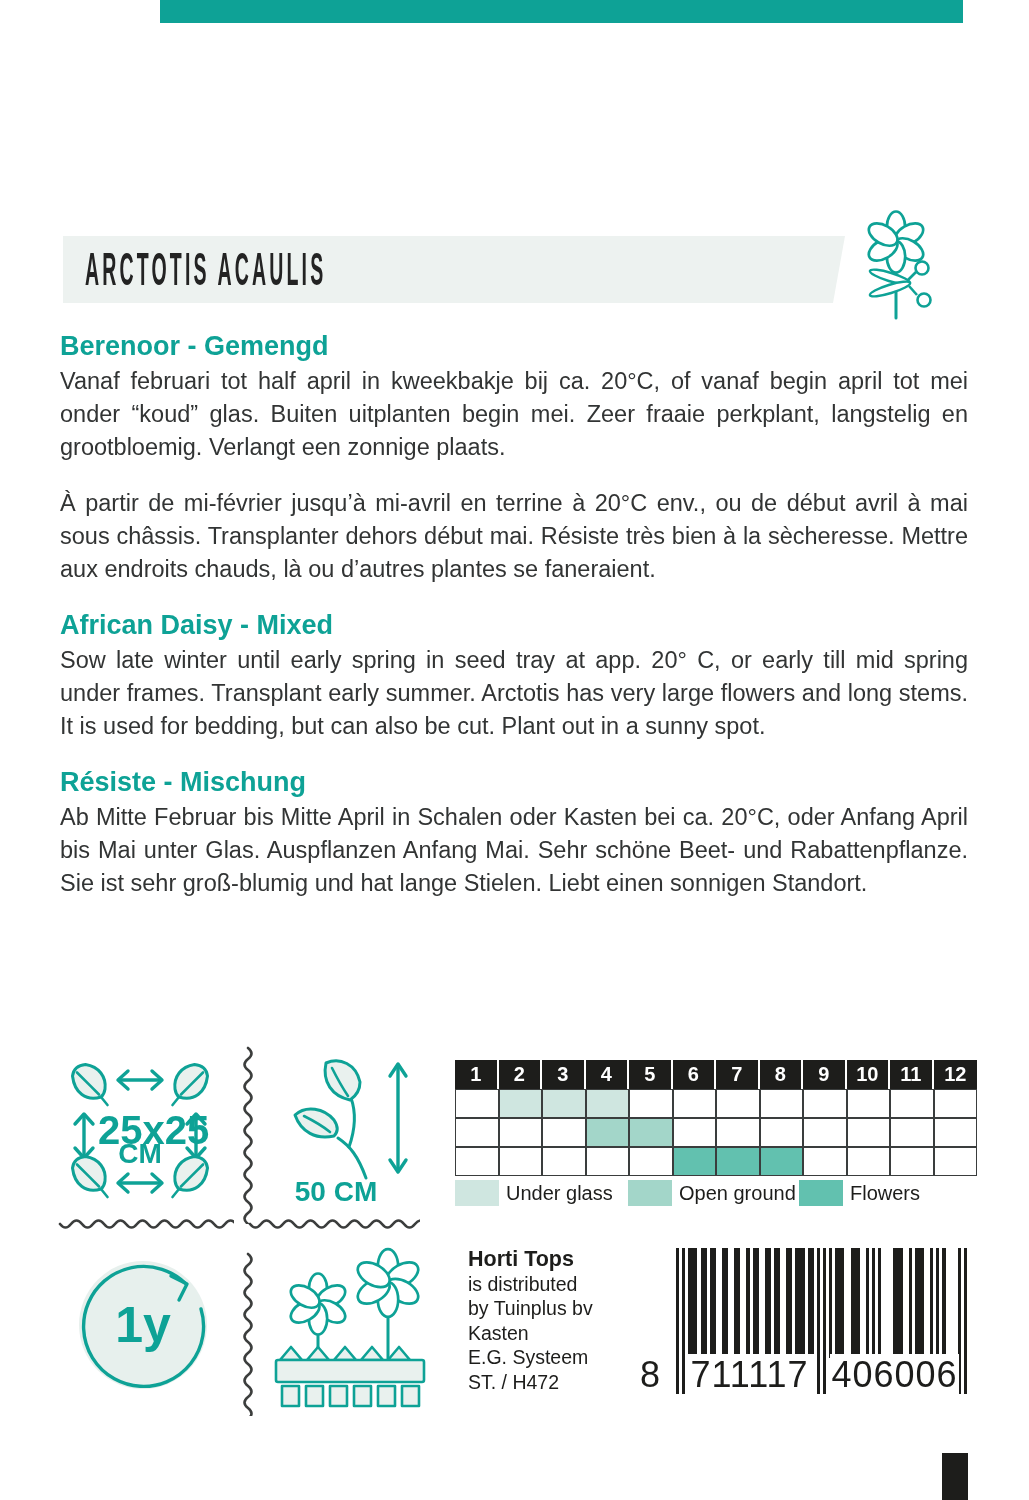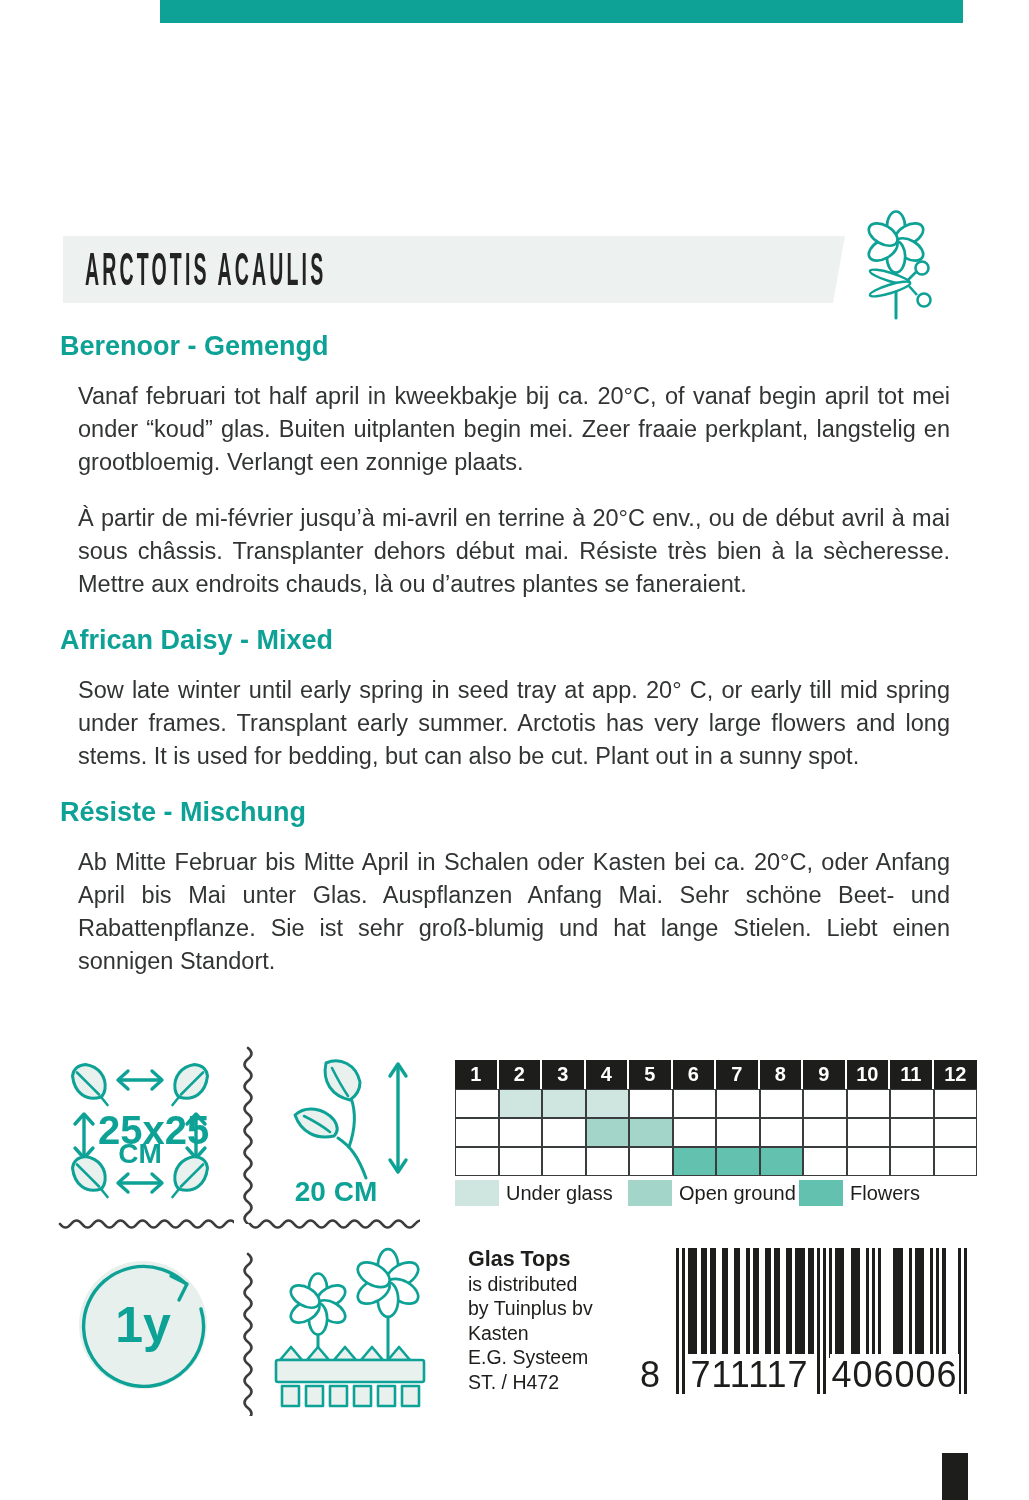--- a/index.html
+++ b/index.html
@@ -10,21 +10,21 @@
   }
   .top-band{position:absolute;left:160px;top:0;width:803px;height:23px;background:var(--accent);}
   .banner{position:absolute;left:63px;top:236px;width:782px;height:67px;background:var(--banner);
     clip-path:polygon(0 0,100% 0,calc(100% - 12px) 100%,0 100%);}
   .title{position:absolute;left:22px;top:50%;margin:0;white-space:nowrap;
     transform:translateY(-50%) scale(0.63,1.5);transform-origin:left center;
     font-size:31px;font-weight:700;letter-spacing:5px;color:#232323;}
   .content{position:absolute;left:60px;top:330px;width:908px;}
   .section{margin:0 0 23px 0;}
   .section h2{margin:0 0 3px 0;font-size:27px;line-height:32px;font-weight:700;color:var(--accent);}
-  .section p{margin:18px;font-size:23.5px;line-height:33px;color:var(--body);text-align:justify;}
+  .section p{margin:0;font-size:23.5px;line-height:33px;color:var(--body);text-align:justify;}
   svg .ln{fill:none;stroke:var(--accent);stroke-width:3;stroke-linecap:round;stroke-linejoin:round;}
   svg .ar{fill:none;stroke:var(--accent);stroke-width:3.4;stroke-linecap:round;stroke-linejoin:round;}
   svg .lf-body{fill:var(--leaf);stroke:var(--accent);stroke-width:3;stroke-linejoin:round;}
   svg .lf-vein,svg .lf-stem{fill:none;stroke:var(--accent);stroke-width:2.6;stroke-linecap:round;}
   svg .petal{fill:#fff;stroke:var(--accent);stroke-width:2.7;}
   svg .wood{fill:var(--leaf);stroke:var(--accent);stroke-width:2.6;stroke-linejoin:round;}
   svg .blade{fill:#fff;stroke:var(--accent);stroke-width:2.4;}
   svg .ring{fill:none;stroke:var(--accent);stroke-width:2.6;}
   .wavy{position:absolute;}
   .wavy path{fill:none;stroke:var(--wave);stroke-width:2.6;stroke-linecap:round;}
@@ -154,21 +154,21 @@
     <path class="ln" d="M100,126 C92,104 84,94 72,86"></path>
     <path class="ln" d="M83,95 C89,78 90,60 85,46"></path>
     <path class="lf-body" d="M84,48 C66,44 56,30 60,11 C74,5 90,12 94,30 C94,38 90,44 84,48 Z"></path>
     <path class="lf-vein" d="M82,44 C74,32 70,24 66,16"></path>
     <path class="lf-body" d="M68,84 C50,88 35,80 29,63 C40,53 58,56 68,68 C72,74 72,80 68,84 Z"></path>
     <path class="lf-vein" d="M64,80 C54,72 46,68 38,64"></path>
     <path class="ar" d="M132,14 V118"></path>
       <path class="ar" d="M124,24 L132,12 L140,24"></path>
       <path class="ar" d="M124,108 L132,120 L140,108"></path>
   </svg>
-  <div class="iconlabel lbl-30">20 CM</div>
+  <div class="iconlabel lbl-30">50 CM</div>
 
   <svg class="wavy" style="left:242px;top:1046px;" width="12" height="178">
       <path d="M6 2 q 7 5.5 0 11 q -7 5.5 0 11 q 7 5.5 0 11 q -7 5.5 0 11 q 7 5.5 0 11 q -7 5.5 0 11 q 7 5.5 0 11 q -7 5.5 0 11 q 7 5.5 0 11 q -7 5.5 0 11 q 7 5.5 0 11 q -7 5.5 0 11 q 7 5.5 0 11 q -7 5.5 0 11 q 7 5.5 0 11 q -7 5.5 0 11"></path>
     </svg>
   <svg class="wavy" style="left:58px;top:1218px;" width="176" height="12">
       <path d="M2 6 q 5.5 7 11 0 q 5.5 -7 11 0 q 5.5 7 11 0 q 5.5 -7 11 0 q 5.5 7 11 0 q 5.5 -7 11 0 q 5.5 7 11 0 q 5.5 -7 11 0 q 5.5 7 11 0 q 5.5 -7 11 0 q 5.5 7 11 0 q 5.5 -7 11 0 q 5.5 7 11 0 q 5.5 -7 11 0 q 5.5 7 11 0 q 5.5 -7 11 0"></path>
     </svg>
   <svg class="wavy" style="left:248px;top:1218px;" width="172" height="12">
       <path d="M2 6 q 5.5 7 11 0 q 5.5 -7 11 0 q 5.5 7 11 0 q 5.5 -7 11 0 q 5.5 7 11 0 q 5.5 -7 11 0 q 5.5 7 11 0 q 5.5 -7 11 0 q 5.5 7 11 0 q 5.5 -7 11 0 q 5.5 7 11 0 q 5.5 -7 11 0 q 5.5 7 11 0 q 5.5 -7 11 0 q 5.5 7 11 0 q 5.5 -7 11 0"></path>
     </svg>
@@ -273,21 +273,21 @@
         <ellipse cx="118" cy="20.5" rx="10.200000000000001" ry="17.4" transform="rotate(0 118 37)" class="petal"></ellipse>
         <ellipse cx="118" cy="20.5" rx="10.200000000000001" ry="17.4" transform="rotate(60 118 37)" class="petal"></ellipse>
         <ellipse cx="118" cy="20.5" rx="10.200000000000001" ry="17.4" transform="rotate(120 118 37)" class="petal"></ellipse>
         <ellipse cx="118" cy="20.5" rx="10.200000000000001" ry="17.4" transform="rotate(180 118 37)" class="petal"></ellipse>
         <ellipse cx="118" cy="20.5" rx="10.200000000000001" ry="17.4" transform="rotate(240 118 37)" class="petal"></ellipse>
         <ellipse cx="118" cy="20.5" rx="10.200000000000001" ry="17.4" transform="rotate(300 118 37)" class="petal"></ellipse>
       </g>
   </svg>
 
   <div class="dist">
-    <div class="d0">Glas Tops</div>
+    <div class="d0">Horti Tops</div>
     <div>is distributed</div>
     <div>by Tuinplus bv</div>
     <div>Kasten</div>
     <div>E.G. Systeem</div>
     <div>ST. / H472</div>
   </div>
 
   <div class="barcode">
     <div class="bars" id="bc-bars">
         <i class="b g" style="width: 3.07368px;"></i>

